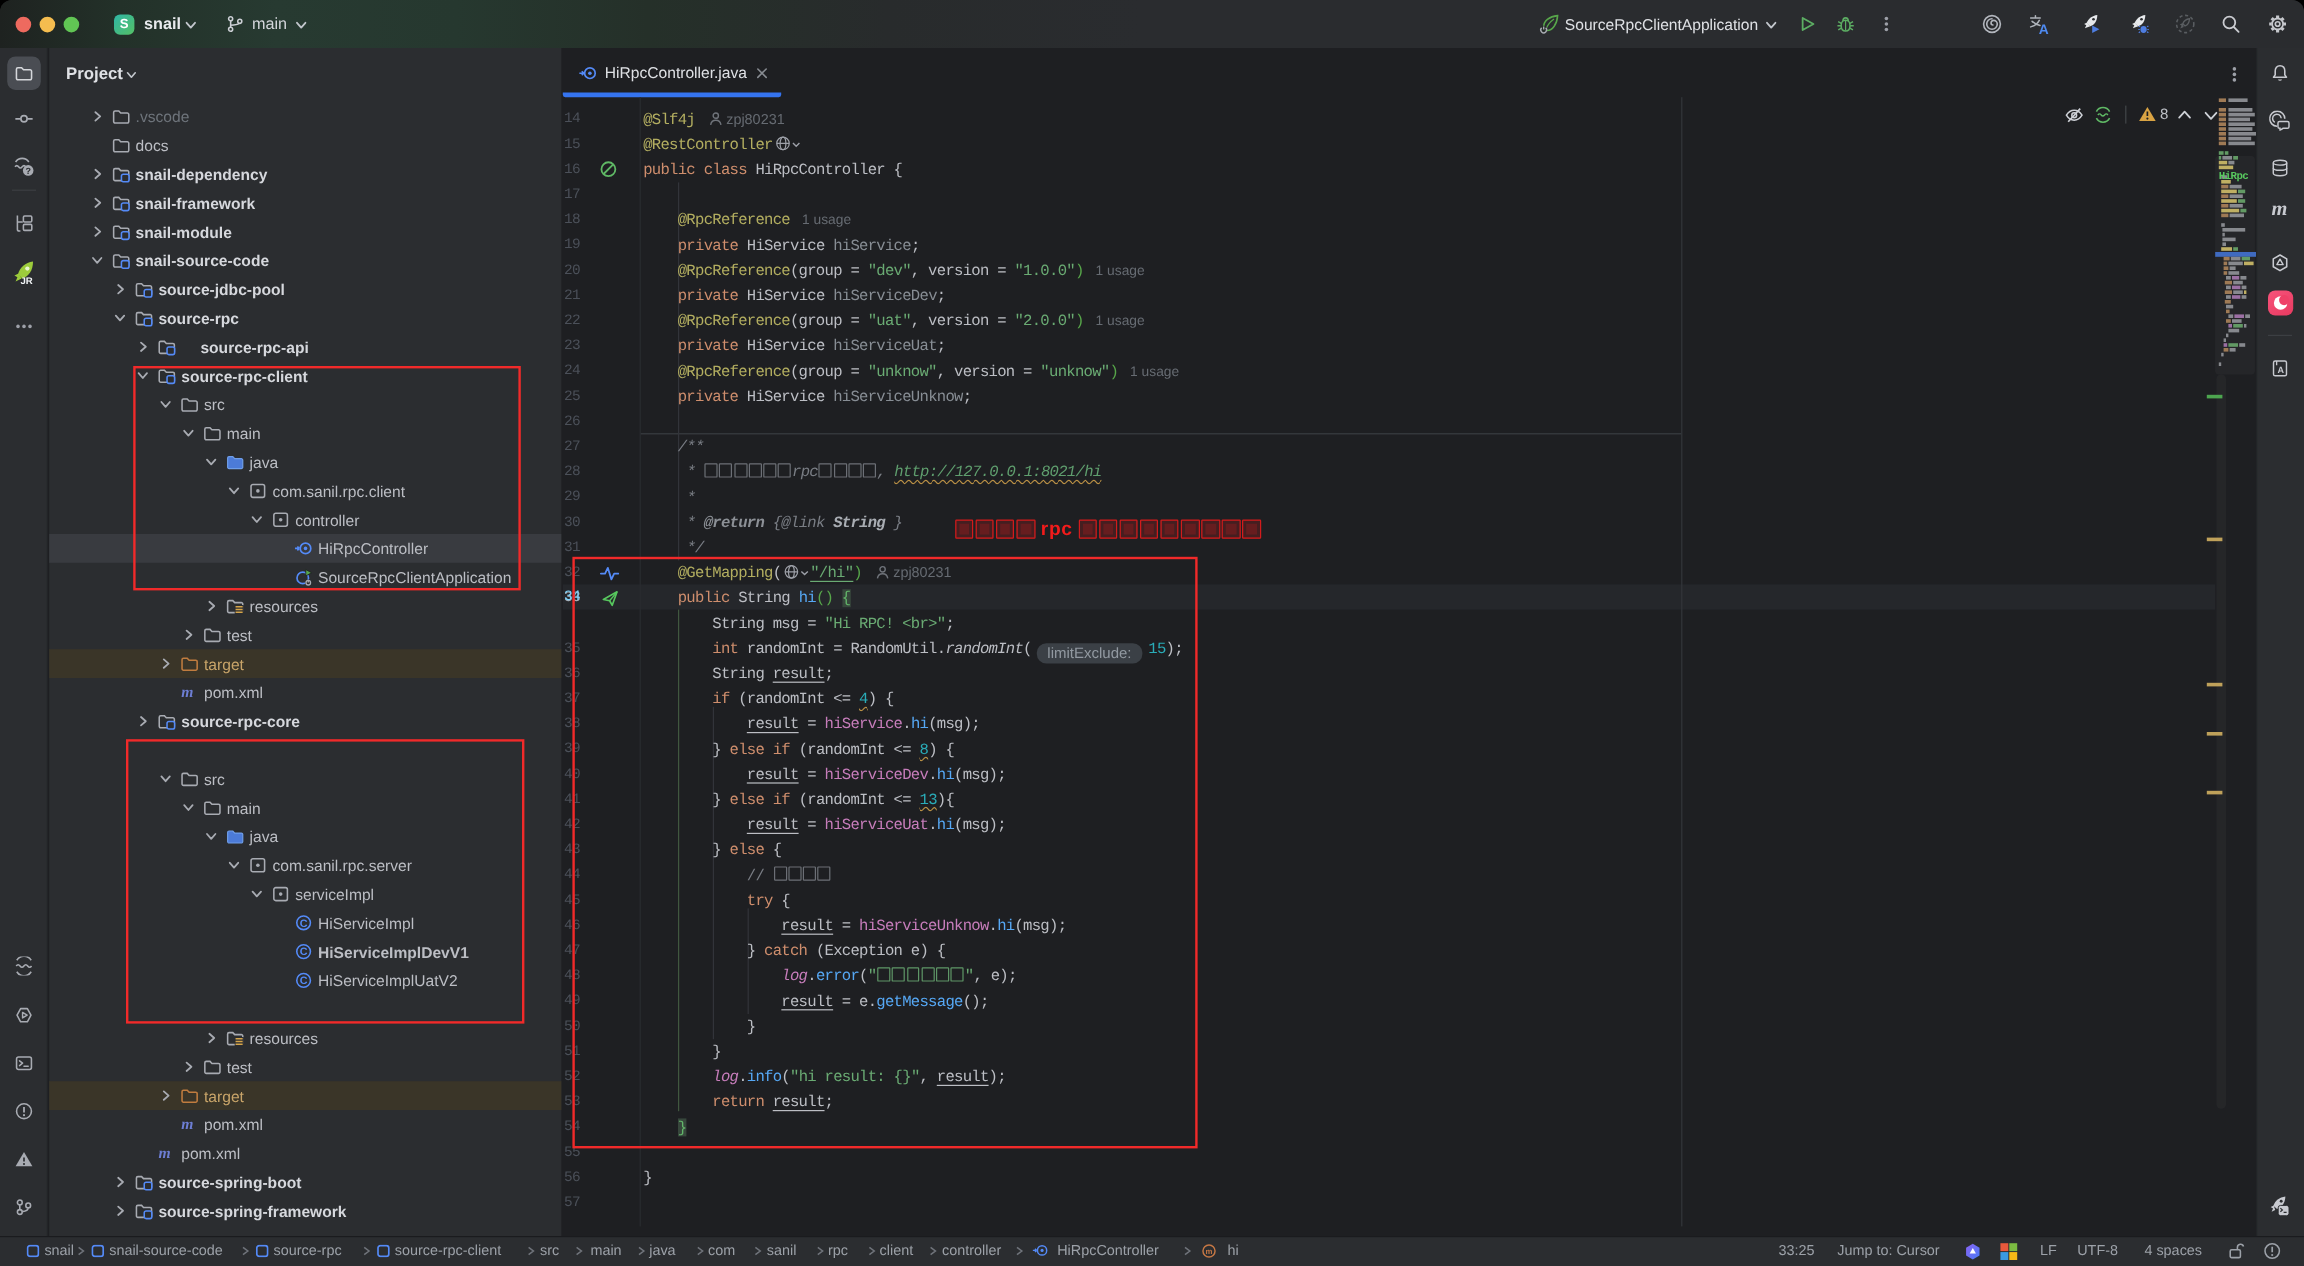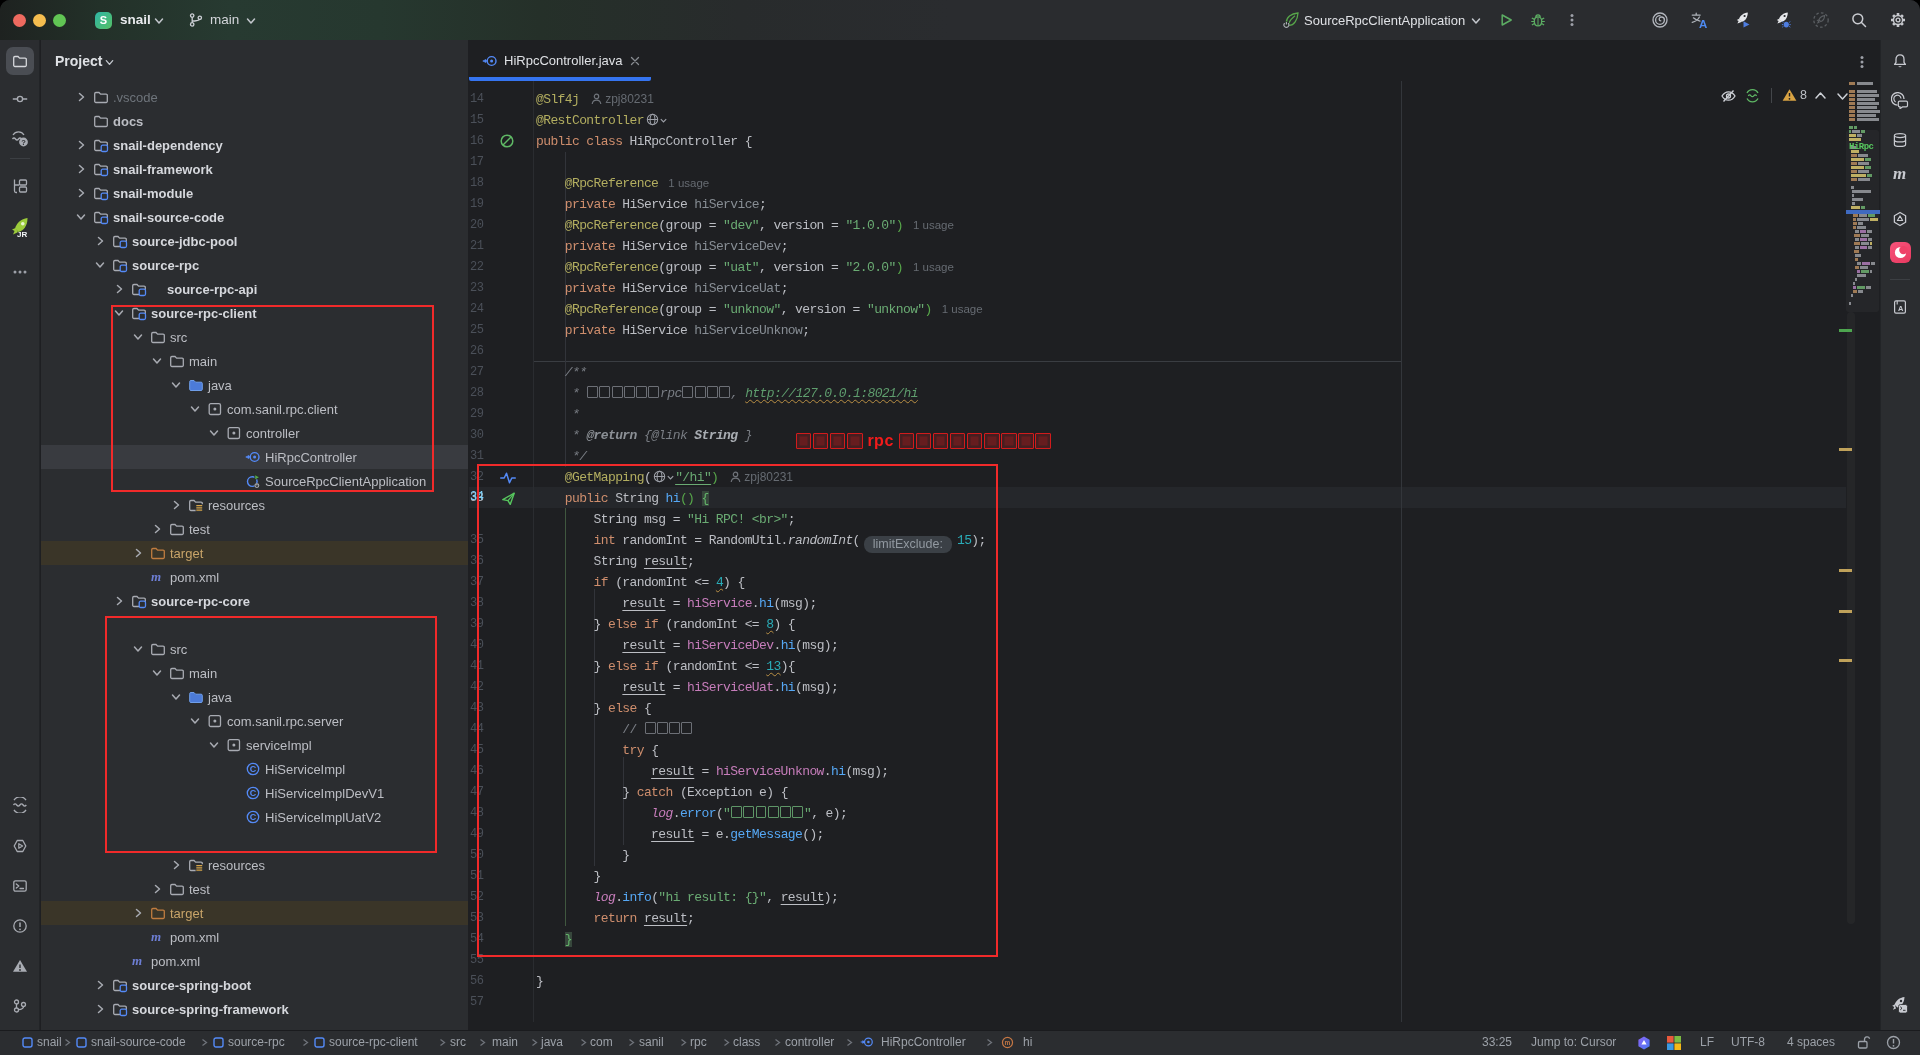--- a/index.html
+++ b/index.html
@@ -197,21 +197,21 @@
       </svg>
       <svg class="ticon" style="left:52px;top:4px;" width="16" height="16" viewBox="0 0 16 16" fill="none">
         <path d="M1.7 5.2 V12.3 a1.2 1.2 0 0 0 1.2 1.2 H13.1 a1.2 1.2 0 0 0 1.2-1.2 V6.4 a1.2 1.2 0 0 0-1.2-1.2 H7.6 L6 3.5 H2.9 a1.2 1.2 0 0 0-1.2 1.2 Z" stroke="#A8ABB2" stroke-width="1.3" fill="none"></path>
       </svg>
       <span class="rt " style="left:72px;color:#6E747B">.vscode</span>
     </div>
 <div class="row" style="left:41px;top:109px">
       <svg class="ticon" style="left:52px;top:4px;" width="16" height="16" viewBox="0 0 16 16" fill="none">
         <path d="M1.7 5.2 V12.3 a1.2 1.2 0 0 0 1.2 1.2 H13.1 a1.2 1.2 0 0 0 1.2-1.2 V6.4 a1.2 1.2 0 0 0-1.2-1.2 H7.6 L6 3.5 H2.9 a1.2 1.2 0 0 0-1.2 1.2 Z" stroke="#A8ABB2" stroke-width="1.3" fill="none"></path>
       </svg>
-      <span class="rt " style="left:72px;font-weight:bold;">docs</span>
+      <span class="rt " style="left:72px;">docs</span>
     </div>
 <div class="row" style="left:41px;top:133px">
       <svg class="chev" style="left:34px;top:6px;" width="12" height="12" viewBox="0 0 12 12" fill="none">
         <path d="M4.5 2.5 L8.5 6 L4.5 9.5" stroke="#A8ABB2" stroke-width="1.5" stroke-linecap="round" stroke-linejoin="round"></path>
       </svg>
       <svg class="ticon" style="left:52px;top:4px;" width="16" height="16" viewBox="0 0 16 16" fill="none">
         <path d="M1.7 5.2 V12.3 a1.2 1.2 0 0 0 1.2 1.2 H13.1 a1.2 1.2 0 0 0 1.2-1.2 V6.4 a1.2 1.2 0 0 0-1.2-1.2 H7.6 L6 3.5 H2.9 a1.2 1.2 0 0 0-1.2 1.2 Z" stroke="#A8ABB2" stroke-width="1.3" fill="none"></path>
         <rect x="8.2" y="8.2" width="6.3" height="6.3" rx="1.5" fill="#2B2D30" stroke="#548AF7" stroke-width="1.3"></rect>
       </svg>
       <span class="rt bold" style="left:72px;">snail-dependency</span>
@@ -446,21 +446,21 @@
         <circle cx="8" cy="8" r="5.7" stroke="#548AF7" stroke-width="1.3"></circle>
         <text x="8" y="11.2" font-family="Liberation Sans" font-size="9" font-weight="700" fill="#548AF7" text-anchor="middle">C</text>
       </svg>
       <span class="rt " style="left:224px;">HiServiceImpl</span>
     </div>
 <div class="row" style="left:41px;top:781px">
       <svg class="ticon" style="left:204px;top:4px;" width="16" height="16" viewBox="0 0 16 16" fill="none">
         <circle cx="8" cy="8" r="5.7" stroke="#548AF7" stroke-width="1.3"></circle>
         <text x="8" y="11.2" font-family="Liberation Sans" font-size="9" font-weight="700" fill="#548AF7" text-anchor="middle">C</text>
       </svg>
-      <span class="rt " style="left:224px;">HiServiceImplDevV1</span>
+      <span class="rt " style="left:224px;font-weight:bold;">HiServiceImplDevV1</span>
     </div>
 <div class="row" style="left:41px;top:805px">
       <svg class="ticon" style="left:204px;top:4px;" width="16" height="16" viewBox="0 0 16 16" fill="none">
         <circle cx="8" cy="8" r="5.7" stroke="#548AF7" stroke-width="1.3"></circle>
         <text x="8" y="11.2" font-family="Liberation Sans" font-size="9" font-weight="700" fill="#548AF7" text-anchor="middle">C</text>
       </svg>
       <span class="rt " style="left:224px;">HiServiceImplUatV2</span>
     </div>
 <div class="row" style="left:41px;top:853px">
       <svg class="chev" style="left:129px;top:6px;" width="12" height="12" viewBox="0 0 12 12" fill="none">
@@ -874,21 +874,21 @@
       <path d="M2.5 1.5 L6.5 4.5 L2.5 7.5" stroke="#6F737A" stroke-width="1.3"></path>
     </svg>
 <div class="ab bc" style="left:639px;top:1035px">sanil</div>
 <svg class="ab" style="left:679px;top:1038px;" width="9" height="9" viewBox="0 0 9 9" fill="none">
       <path d="M2.5 1.5 L6.5 4.5 L2.5 7.5" stroke="#6F737A" stroke-width="1.3"></path>
     </svg>
 <div class="ab bc" style="left:690px;top:1035px">rpc</div>
 <svg class="ab" style="left:722px;top:1038px;" width="9" height="9" viewBox="0 0 9 9" fill="none">
       <path d="M2.5 1.5 L6.5 4.5 L2.5 7.5" stroke="#6F737A" stroke-width="1.3"></path>
     </svg>
-<div class="ab bc" style="left:733px;top:1035px">class</div>
+<div class="ab bc" style="left:733px;top:1035px">client</div>
 <svg class="ab" style="left:773px;top:1038px;" width="9" height="9" viewBox="0 0 9 9" fill="none">
       <path d="M2.5 1.5 L6.5 4.5 L2.5 7.5" stroke="#6F737A" stroke-width="1.3"></path>
     </svg>
 <div class="ab bc" style="left:785px;top:1035px">controller</div>
 <svg class="ab" style="left:845px;top:1038px;" width="9" height="9" viewBox="0 0 9 9" fill="none">
       <path d="M2.5 1.5 L6.5 4.5 L2.5 7.5" stroke="#6F737A" stroke-width="1.3"></path>
     </svg>
 <svg class="ab" style="left:860px;top:1035px;" width="14" height="14" viewBox="0 0 16 16" fill="none">
       <circle cx="9.6" cy="8" r="4.4" stroke="#548AF7" stroke-width="1.4"></circle>
       <circle cx="9.6" cy="8" r="1.5" fill="#548AF7"></circle>

